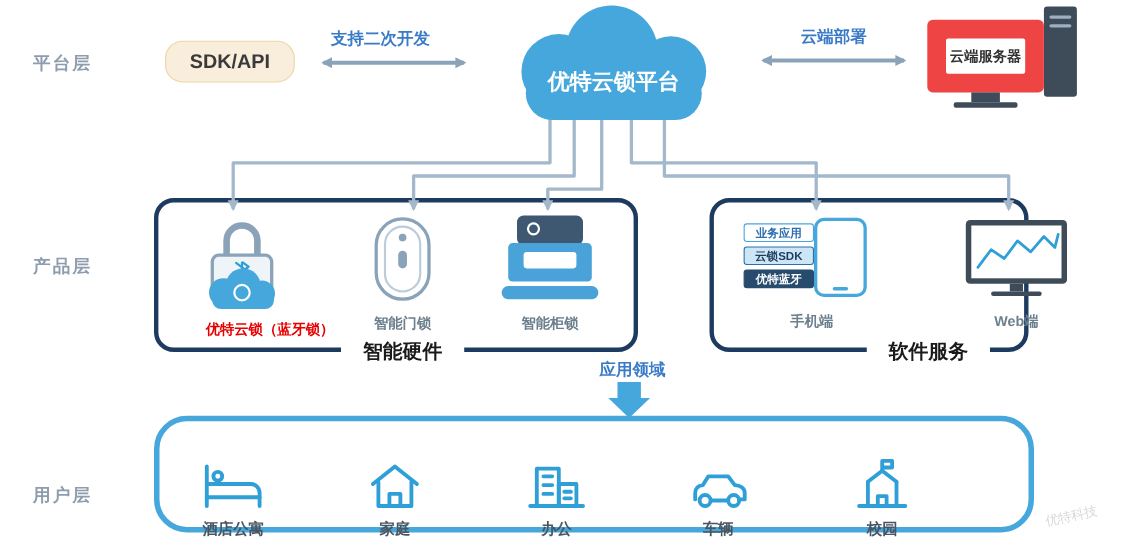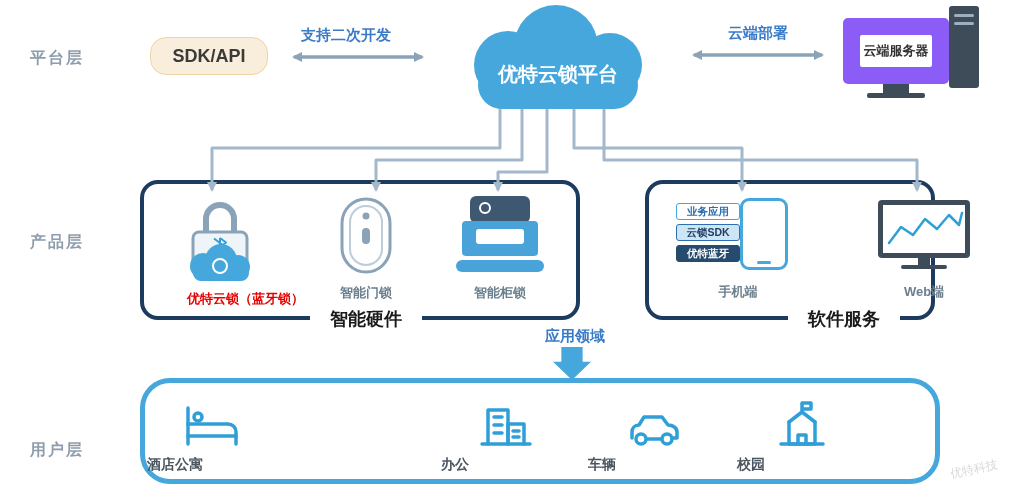--- a/index.html
+++ b/index.html
@@ -15,21 +15,21 @@
              background:#f9eedb; border:1px solid #eed5a6; border-radius:16px;
              display:flex; align-items:center; justify-content:center;
              font-size:18px; font-weight:bold; color:#3a3a3a; }
   .link-label { position:absolute; font-size:15px; font-weight:bold; color:#3a7bc8; text-align:center; width:160px; }
   .cloud-wrap { position:absolute; left:450px; top:3px; z-index:3; }
 
   
   .server { position:absolute; left:843px; top:6px; width:138px; height:104px; }
   .server .tower { position:absolute; right:2px; top:0; width:30px; height:82px; background:#3e4c5a; border-radius:3px; }
   .server .tower .slit { position:absolute; left:5px; width:20px; height:3px; background:#9db0bf; border-radius:2px; }
-  .server .monitor { position:absolute; left:0; top:12px; width:106px; height:66px; background:#8b5cf6; border-radius:5px; padding:17px; }
+  .server .monitor { position:absolute; left:0; top:12px; width:106px; height:66px; background:#ef4444; border-radius:5px; padding:17px; }
   .server .screen { width:100%; height:100%; background:#fff; border-radius:2px;
                     display:flex; align-items:center; justify-content:center;
                     font-size:13px; font-weight:bold; color:#333; }
   .server .stand { position:absolute; left:40px; top:78px; width:26px; height:9px; background:#3e4c5a; }
   .server .base  { position:absolute; left:24px; top:87px; width:58px; height:5px; background:#3e4c5a; border-radius:2px; }
 
   
   .group-box { position:absolute; border:4px solid #1d3a5f; border-radius:18px; background:transparent; }
   .box-hardware { left:140px; top:180px; width:440px; height:140px; }
   .box-software { left:645px; top:180px; width:290px; height:140px; }
@@ -63,21 +63,21 @@
 
   
   .flow-label { position:absolute; left:505px; top:327px; width:140px; text-align:center;
                 font-size:15px; font-weight:bold; color:#3a7bc8; }
   .block-arrow { position:absolute; left:553px; top:347px; width:38px; height:33px; background:#45a7dc;
                  clip-path:polygon(22% 0, 78% 0, 78% 45%, 100% 45%, 50% 100%, 0 45%, 22% 45%); }
 
   
   .domain-box { position:absolute; left:140px; top:378px; width:800px; height:106px;
                 border:5px solid #45a7dc; border-radius:30px; background:transparent; }
-  .domain-item { position:absolute; top:398px; width:130px; }
+  .domain-item { position:absolute; top:414px; width:130px; text-align:center; }
   .domain-item .ic { height:52px; display:flex; align-items:flex-end; justify-content:center; }
   .domain-item .lbl { margin-top:6px; font-size:14px; font-weight:bold; color:#4a5560; }
 
   .watermark { position:absolute; right:34px; bottom:22px; font-size:12px; color:rgba(110,110,110,0.28);
                transform:rotate(-12deg); }
 
   svg.connectors { position:absolute; left:0; top:0; z-index:1; pointer-events:none; }
 </style>
 </head>
 <body>
@@ -212,20 +212,30 @@
       <svg width="64" height="48" viewBox="0 0 64 48" fill="none" stroke="#2f9fd8" stroke-width="3.5" stroke-linecap="round" stroke-linejoin="round">
         <path d="M8 6 v36"></path>
         <path d="M8 22 h40 a8 8 0 0 1 8 8 v12"></path>
         <path d="M8 34 h48"></path>
         <circle cx="18" cy="15" r="4"></circle>
       </svg>
     </div>
     <div class="lbl">酒店公寓</div>
   </div>
 
+  <div class="domain-item" style="left:294px">
+    <div class="ic">
+      <svg width="52" height="48" viewBox="0 0 52 48" fill="none" stroke="#2f9fd8" stroke-width="3.5" stroke-linecap="round" stroke-linejoin="round">
+        <path d="M6 22 L26 6 L46 22"></path>
+        <path d="M11 20 v22 h30 v-22"></path>
+        <path d="M21 42 v-11 h10 v11"></path>
+      </svg>
+    </div>
+    <div class="lbl">家庭</div>
+  </div>
 
   <div class="domain-item" style="left:441px">
     <div class="ic">
       <svg width="56" height="48" viewBox="0 0 56 48" fill="none" stroke="#2f9fd8" stroke-width="3.5" stroke-linecap="round" stroke-linejoin="round">
         <path d="M10 42 V8 h20 v34"></path>
         <path d="M30 42 V22 h16 v20"></path>
         <path d="M16 15 h8 M16 23 h8 M16 31 h8 M35 29 h6 M35 35 h6"></path>
         <path d="M4 42 h48"></path>
       </svg>
     </div>

